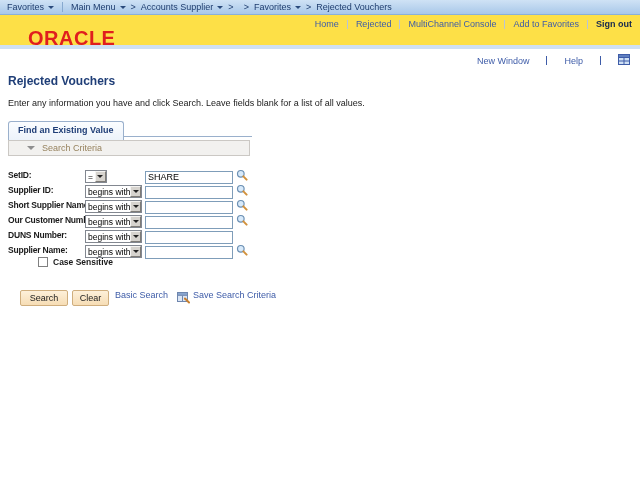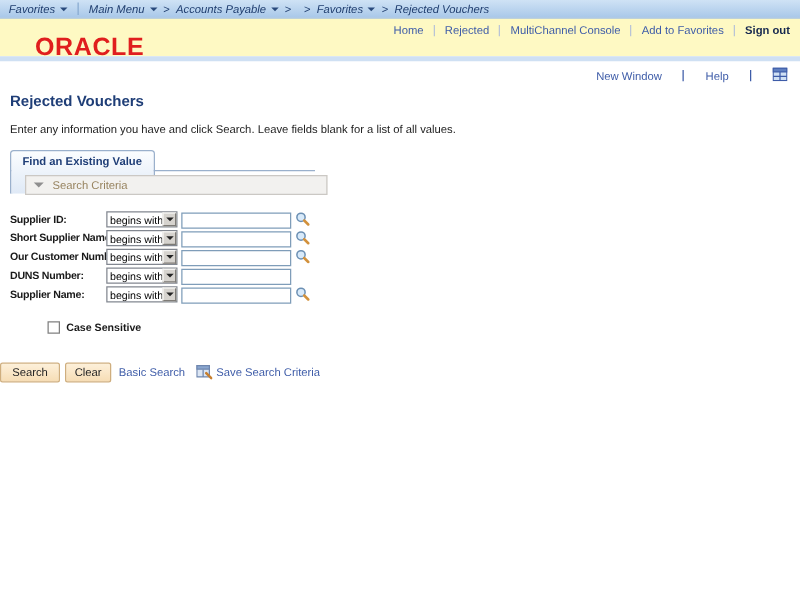--- a/index.html
+++ b/index.html
@@ -4,28 +4,28 @@
 <style>
   * { margin:0; padding:0; box-sizing:border-box; }
   html,body { width:640px; height:480px; background:#fff; overflow:hidden;
               font-family:"Liberation Sans", sans-serif; }
   .page { position:relative; width:640px; height:480px; background:#fff; }
 
   
   .crumbbar { position:absolute; top:0; left:0; width:640px; height:15px;
       background:linear-gradient(#cfe2f5,#a9c8e9); border-bottom:1px solid #8ab0d8;
       display:flex; align-items:center; font-size:9px; color:#1f3d6e; padding-left:7px; }
-  .crumb-item { display:flex; align-items:center; cursor:pointer; white-space:nowrap;font-style:italic; }
+  .crumb-item { display:flex; align-items:center; cursor:pointer; white-space:nowrap; }
   .dd-arrow { width:0; height:0; border-left:3px solid transparent;
       border-right:3px solid transparent; border-top:3px solid #2a4a7c; margin:1px 0 0 4px; }
   .crumb-div { width:1px; height:10px; background:#87a9cf; margin:0 8px; }
   .crumb-sep { margin:0 5px; color:#1f3d6e; }
 
   
-  .masthead { position:absolute; top:15px; left:0; width:640px; height:30px; background:#fef9c3; }
+  .masthead { position:absolute; top:15px; left:0; width:640px; height:30px; background:#fde047; }
   .portal-links { position:absolute; top:4px; right:8px; display:flex; align-items:center;
       font-size:9px; color:#3e5ca8; }
   .plink { cursor:pointer; white-space:nowrap; }
   .plink.signout { font-weight:bold; color:#16284f; }
   .vsep { width:1px; height:9px; background:#b9c4d6; margin:0 8px; }
   .logo { position:absolute; left:8px; top:12px; color:#e01e1e; font-weight:bold;
       font-size:20px; letter-spacing:.5px;margin-left:20px; }
   .band { position:absolute; top:45px; left:0; width:640px; height:4px; background:#cfe0f3; }
 
   
@@ -42,21 +42,21 @@
   .tab-row { position:absolute; top:119px; left:8px; width:244px; height:18px;
       border-bottom:1px solid #9ab0cc; }
   .tab { display:inline-block; height:35px; line-height:17px; padding:0 9px;
       border:1px solid #9ab0cc; border-bottom:none; border-radius:3px 3px 0 0;
       background:linear-gradient(#fbfdff,#dfe9f6); color:#1f3e77; font-weight:bold;
       font-size:9px; cursor:pointer; }
 
   
   .criteria-bar { position:absolute; top:140px; left:8px; width:242px; height:16px;
       background:#f2f1ef; border:1px solid #cbc8c4; display:flex; align-items:center;
-      padding-left:6px; font-size:9px; color:#97835f; cursor:pointer;margin-left:12px; }
+      padding-left:18px; font-size:9px; color:#97835f; cursor:pointer; }
   .tri-down { width:0; height:0; border-left:4px solid transparent;
       border-right:4px solid transparent; border-top:4px solid #8f8f8f; margin-right:7px; }
 
   
   .search-form { position:absolute; top:168px; left:8px; width:270px; }
   .frow { display:flex; align-items:center; height:14px; margin-bottom:1px; }
   .flabel { width:77px; font-size:8.5px; font-weight:bold; color:#1a1a1a;
       letter-spacing:-.2px; white-space:nowrap; }
   .fop { width:59px; }
   .fake-select { display:inline-flex; align-items:stretch; height:13px;
@@ -72,21 +72,21 @@
   .tin { width:88px; height:13px; border:1px solid #7f9db9; font-size:9px; padding:0 2px;
       font-family:"Liberation Sans", sans-serif; }
   .lookup { margin-left:3px; cursor:pointer; display:flex; align-items:center; }
 
   .case-row { position:absolute; top:257px; left:10px; display:flex; align-items:center;padding-left:28px; }
   .cbox { appearance:none; -webkit-appearance:none; width:10px; height:10px; background:#fff;
       border:1px solid #808080; margin:0 5px 0 0; cursor:pointer; }
   .case-label { font-size:8.5px; font-weight:bold; color:#1a1a1a; }
 
   
-  .actions { position:absolute; top:290px; left:0; display:flex; align-items:center; }
+  .actions { position:absolute; top:290px; left:20px; display:flex; }
   .btn { height:16px; background:linear-gradient(#fdf0da,#f6ddb5); border:1px solid #cfae7e;
       border-radius:2px; font-size:9px; color:#222; display:flex; align-items:center;
       justify-content:center; cursor:pointer; font-family:"Liberation Sans", sans-serif; }
   .btn-search { width:48px; }
   .btn-clear { width:37px; margin-left:4px; }
   .link { color:#3e5ca8; font-size:9px; cursor:pointer; white-space:nowrap; }
   .link-basic { margin-left:6px; }
   .saveico { margin-left:9px; display:flex; align-items:center; cursor:pointer; }
   .link-save { margin-left:3px; }
 </style>
@@ -100,21 +100,21 @@
       <span>Favorites</span>
       <span class="dd-arrow"></span>
     </span>
     <span class="crumb-div"></span>
     <span class="crumb-item">
       <span>Main Menu</span>
       <span class="dd-arrow"></span>
     </span>
     <span class="crumb-sep">&gt;</span>
     <span class="crumb-item">
-      <span>Accounts Payable</span>
+      <span>Accounts Supplier</span>
       <span class="dd-arrow"></span>
     </span>
     <span class="crumb-sep">&gt;</span>
     <span class="crumb-sep">&gt;</span>
     <span class="crumb-item">
       <span>Favorites</span>
       <span class="dd-arrow"></span>
     </span>
     <span class="crumb-sep">&gt;</span>
     <span class="crumb-item">
@@ -160,20 +160,36 @@
     <span class="tab">Find an Existing Value</span>
   </div>
 
   <div class="criteria-bar">
     <span class="tri-down"></span>
     <span>Search Criteria</span>
   </div>
 
   <div class="search-form">
 
+    <div class="frow">
+      <span class="flabel">SetID:</span>
+      <span class="fop"><span class="fake-select">
+        <span class="sel-text">=</span>
+        <span class="sel-btn">
+              <span class="arr"></span>
+            </span>
+      </span></span>
+      <span class="finput"><input class="tin" value="SHARE" style=""></span>
+      <span class="lookup">
+        <svg width="12" height="12" viewBox="0 0 12 12">
+            <circle cx="4.8" cy="4.8" r="3.3" fill="#d8eafa" stroke="#6b8fb3" stroke-width="1.2"></circle>
+            <line x1="7.4" y1="7.4" x2="10.6" y2="10.6" stroke="#d2913c" stroke-width="2" stroke-linecap="round"></line>
+          </svg>
+      </span>
+    </div>
 
     <div class="frow">
       <span class="flabel">Supplier ID:</span>
       <span class="fop"><span class="fake-select wide">
         <span class="sel-text">begins with</span>
         <span class="sel-btn">
               <span class="arr"></span>
             </span>
       </span></span>
       <span class="finput"><input class="tin" value="" style=""></span>

